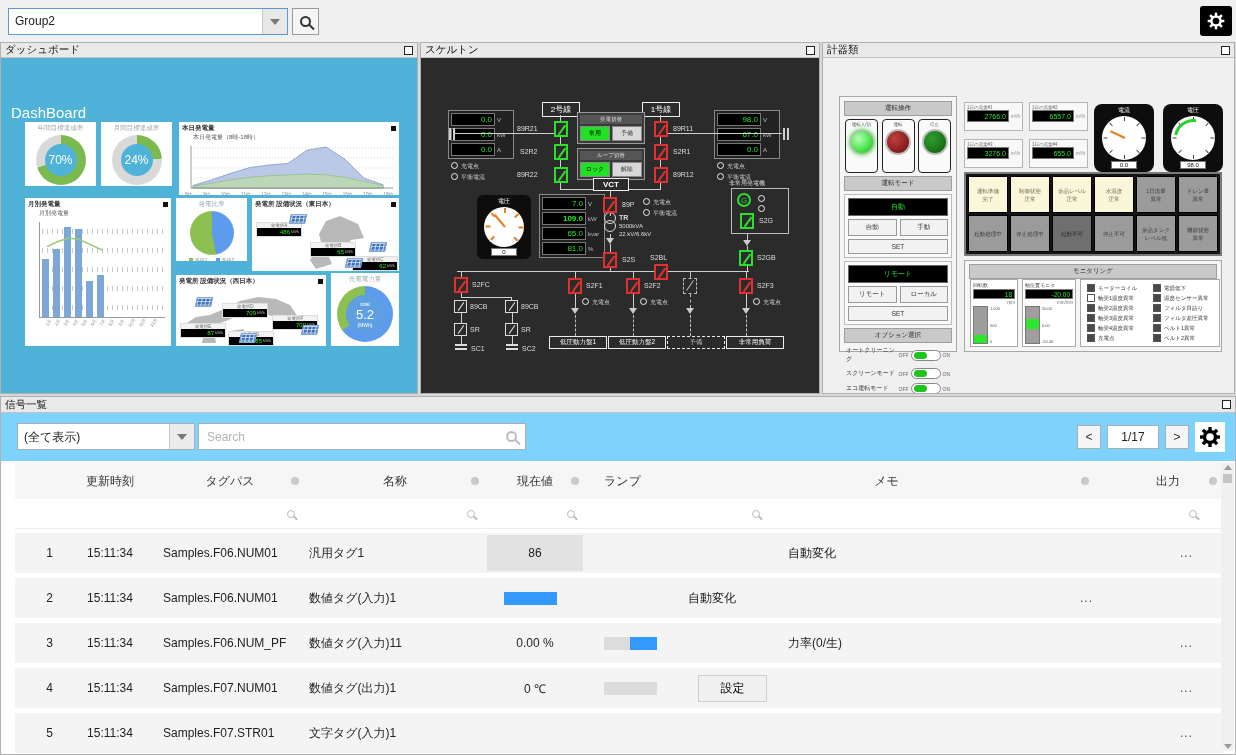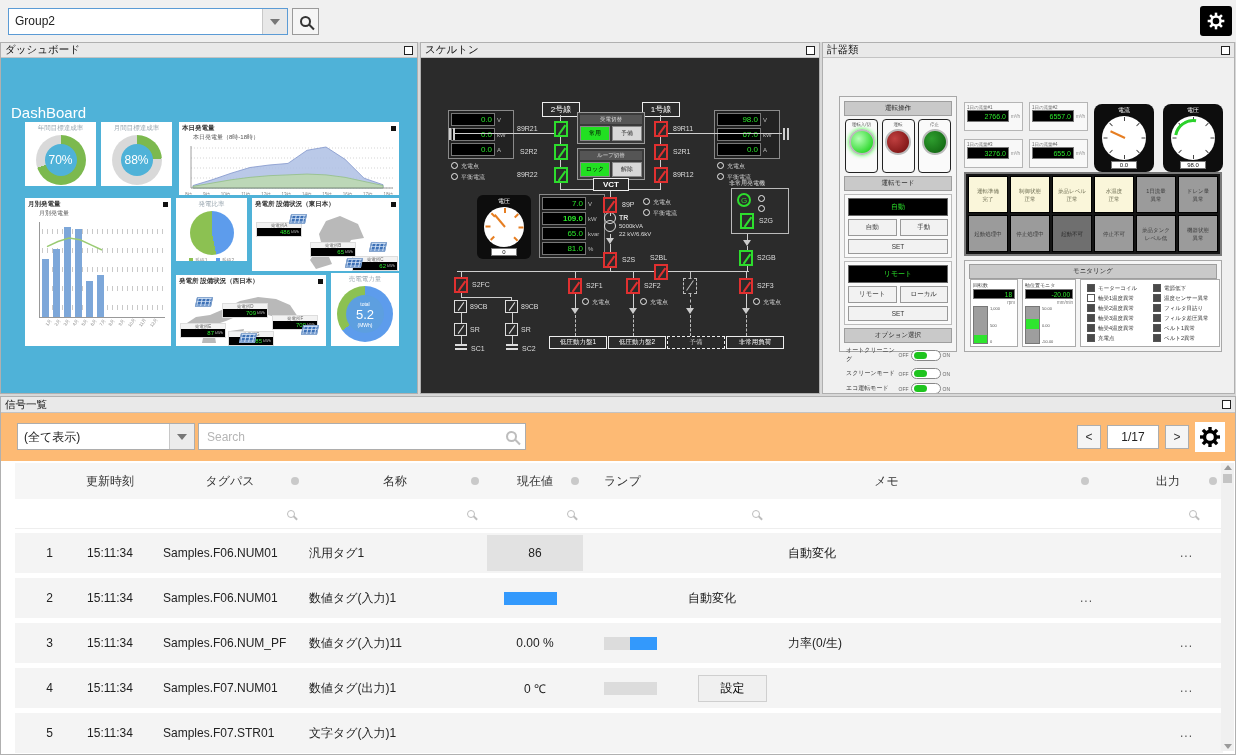--- a/index.html
+++ b/index.html
@@ -126,21 +126,21 @@
 .lvbar .fill{position:absolute;left:0;right:0;background:#2ee52e}
 .lvticks{display:flex;flex-direction:column;justify-content:space-between;font-size:4px;color:#555}
 .chkpanel{border:1px solid #aaa;background:#fff;display:grid;grid-template-columns:1fr 1fr;gap:2px 6px;padding:4px 6px;align-content:space-between}
 .chkrow{display:flex;align-items:center;gap:3px}
 .cb{width:8px;height:8px;border:1px solid #555;background:#4a4a4a}
 .cb.un{background:#fff}
 .chkrow span{font-size:5.5px;color:#333;white-space:nowrap}
 
 .sig{left:0;top:396px;width:1236px;height:359px;background:#fff;border:1px solid #b0b0b0}
 .sig .panel-hdr{height:16px}
-.sigbar{position:absolute;left:0;top:16px;width:100%;height:48px;background:#fdba74}
+.sigbar{position:absolute;left:0;top:16px;width:100%;height:48px;background:#7dd3fc}
 .combo2{display:flex;border:1px solid #adadad;background:#fff;height:27px}
 .combo2 .val{flex:1;font-size:12px;padding:5px 6px}
 .combo2 .arrow{width:25px;background:#ececec;border-left:1px solid #c8c8c8;display:flex;align-items:center;justify-content:center}
 .search{display:flex;align-items:center;border:1px solid #adadad;background:#fff;height:27px;padding:0 8px}
 .search .ph{flex:1;color:#b5b5b5;font-size:12px}
 .pgbtn{border:1px solid #adadad;background:#f5f5f5;font-size:12px;color:#333;display:flex;align-items:center;justify-content:center}
 .pgbox{border:1px solid #adadad;background:#fff;font-size:12px;display:flex;align-items:center;justify-content:center}
 .thead{position:absolute;display:flex;background:#f6f6f6;align-items:center;font-size:12px;color:#333}
 .c{flex:none;display:flex;align-items:center;justify-content:center;position:relative;height:100%}
 .c0{width:50px}.c1{width:90px}.c2{width:150px}.c3{width:180px}.c4{width:100px}.c5{width:75px}.c6{width:110px}.c7{width:453px}
@@ -206,21 +206,21 @@
     <div class="tile" style="left:24px;top:64px;width:71px;height:64px">
       <div class="tile-title">年間目標達成率</div>
       <div class="ring" id="ringYear" style="background: conic-gradient(rgb(124, 185, 78) 252deg, rgb(217, 217, 217) 0deg);">
         <div class="hole">70%</div>
       </div>
     </div>
 
     <div class="tile" style="left:100px;top:64px;width:71px;height:64px">
       <div class="tile-title">月間目標達成率</div>
       <div class="ring" id="ringMonth" style="background: conic-gradient(rgb(124, 185, 78) 86.4deg, rgb(217, 217, 217) 0deg);">
-        <div class="hole">88%</div>
+        <div class="hole">24%</div>
       </div>
     </div>
 
     <div class="tile" style="left:178px;top:64px;width:220px;height:73px">
       <div class="chart-hdr">
         <span class="t">本日発電量</span>
         <div class="blacksq"></div>
       </div>
       <div style="font-size:6px;color:#555;padding-left:14px">本日発電量（8時-18時）</div>
       <svg id="areaSvg" width="212" height="50" viewBox="0 0 212 50" style="margin-left:4px">

